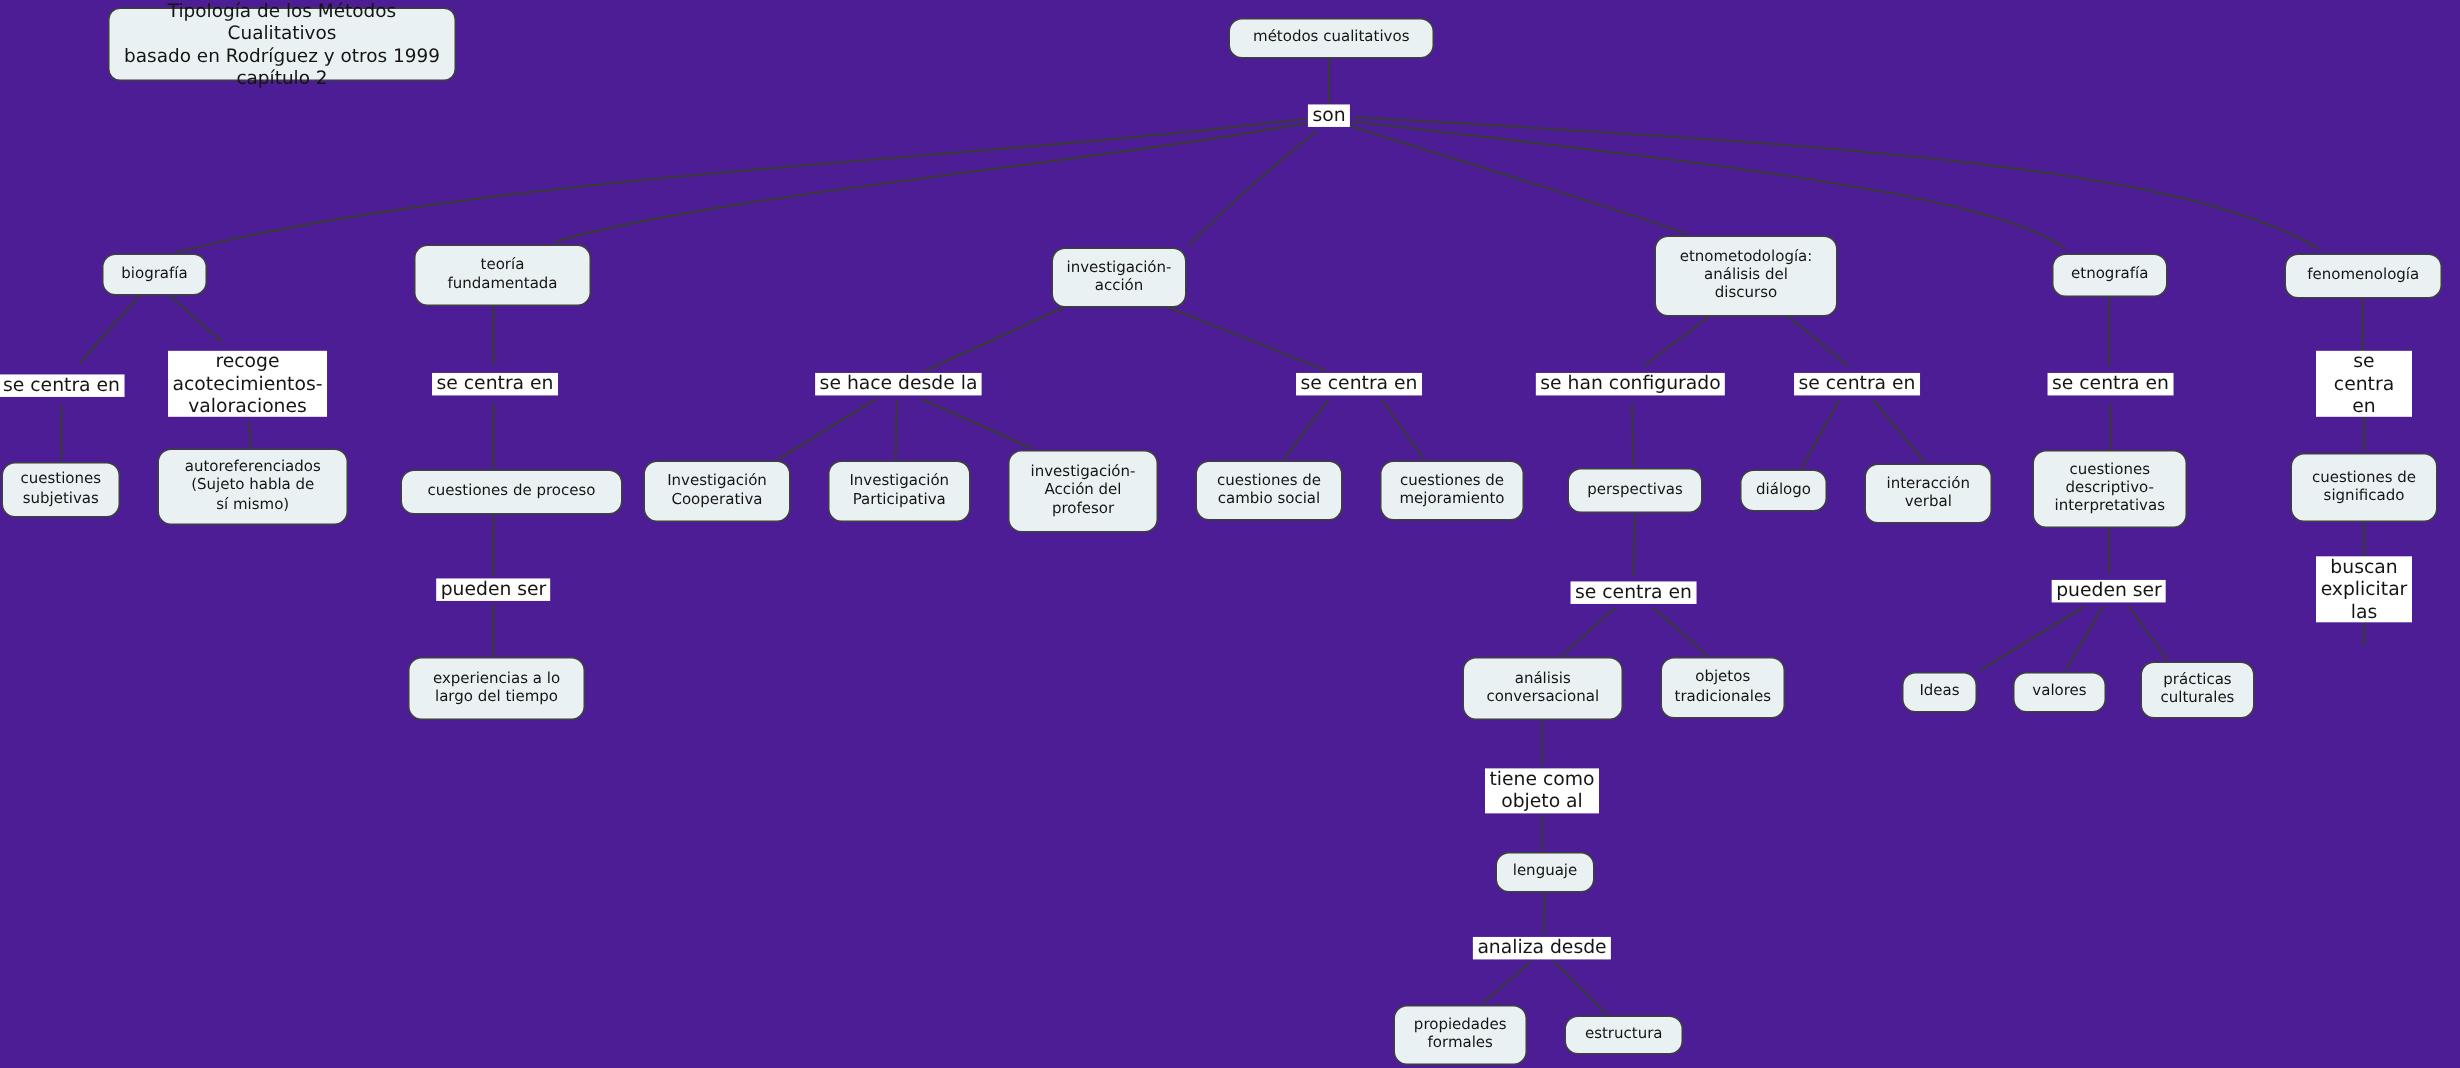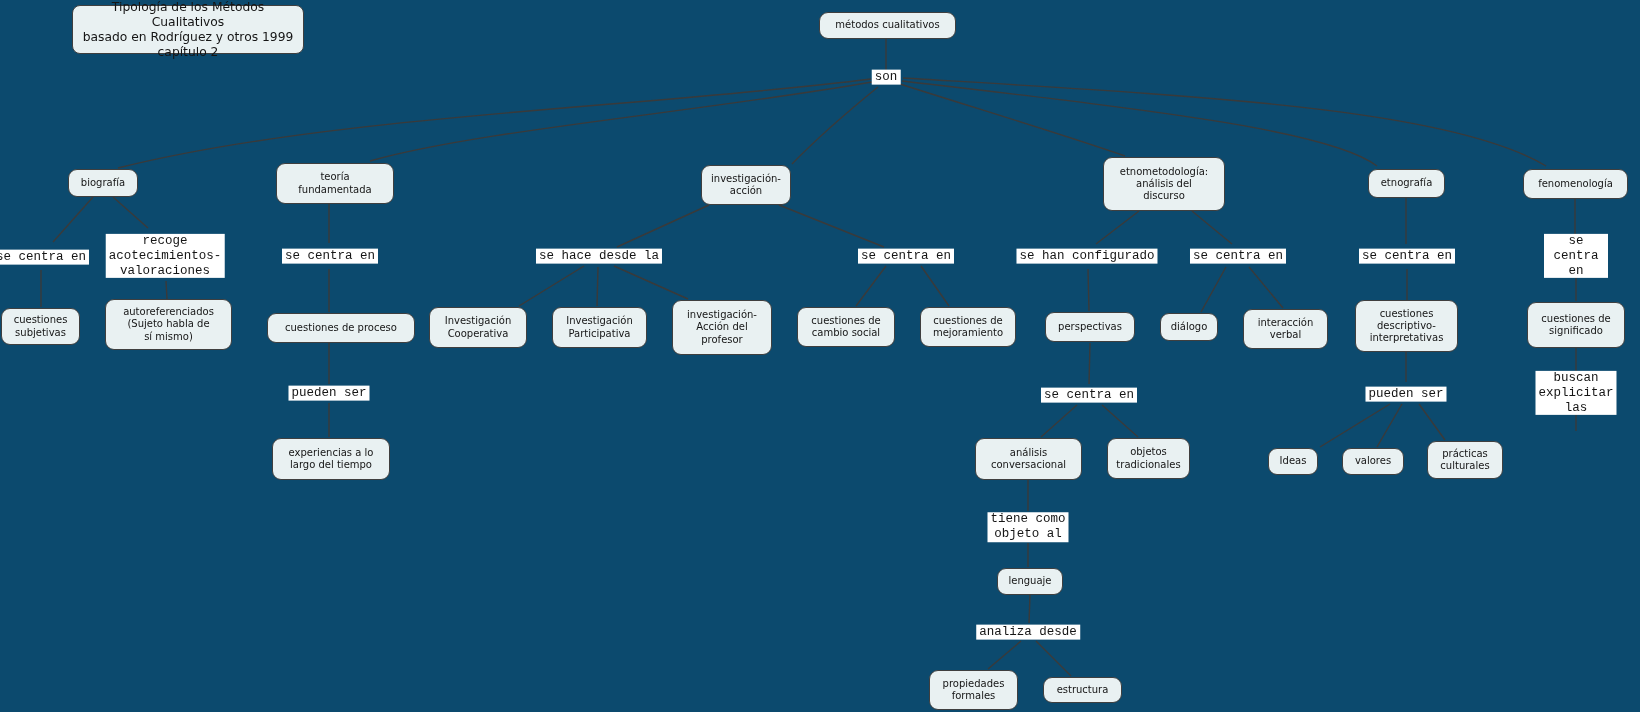--- a/index.html
+++ b/index.html
@@ -1,32 +1,32 @@
 <!DOCTYPE html>
 <html><head>
 <meta charset="utf-8">
 <style>
   html,body{margin:0;padding:0;background:#fff;}
   #stage{
-    position:relative;width:1640px;height:712px;background:#0c4a6e;overflow:hidden;
+    position:relative;width:1640px;height:712px;background:#4c1d95;overflow:hidden;
     font-family:"DejaVu Sans","Liberation Sans",sans-serif;color:#151515;
   }
   #wires{position:absolute;left:0;top:0;width:1640px;height:712px;}
   #wires path{stroke:#3a3a3a;stroke-width:1.4;fill:none;}
   .node{
     position:absolute;box-sizing:border-box;
     background:#e9f1f2;border:1.5px solid #3f3f3f;border-radius:9px;
     display:flex;align-items:center;justify-content:center;
     text-align:center;white-space:pre-line;
     font-size:10px;line-height:1.22;padding:2px 4px;
   }
   .llabel{
     position:absolute;transform:translate(-50%,-50%);
     text-align:center;white-space:pre-line;background:#ffffff;
-    font-size:12.5px;line-height:1.18;padding:0 3px;font-family:Liberation Mono, monospace;
+    font-size:12.5px;line-height:1.18;padding:0 3px;
   }
   .title{border-radius:8px;font-size:12.3px;}
 </style>
 </head>
 <body>
 
 <div id="stage">
 
   <svg id="wires" viewBox="0 0 1640 712" xmlns="http://www.w3.org/2000/svg">
     <path d="M 886,39 L 886,70"></path>

